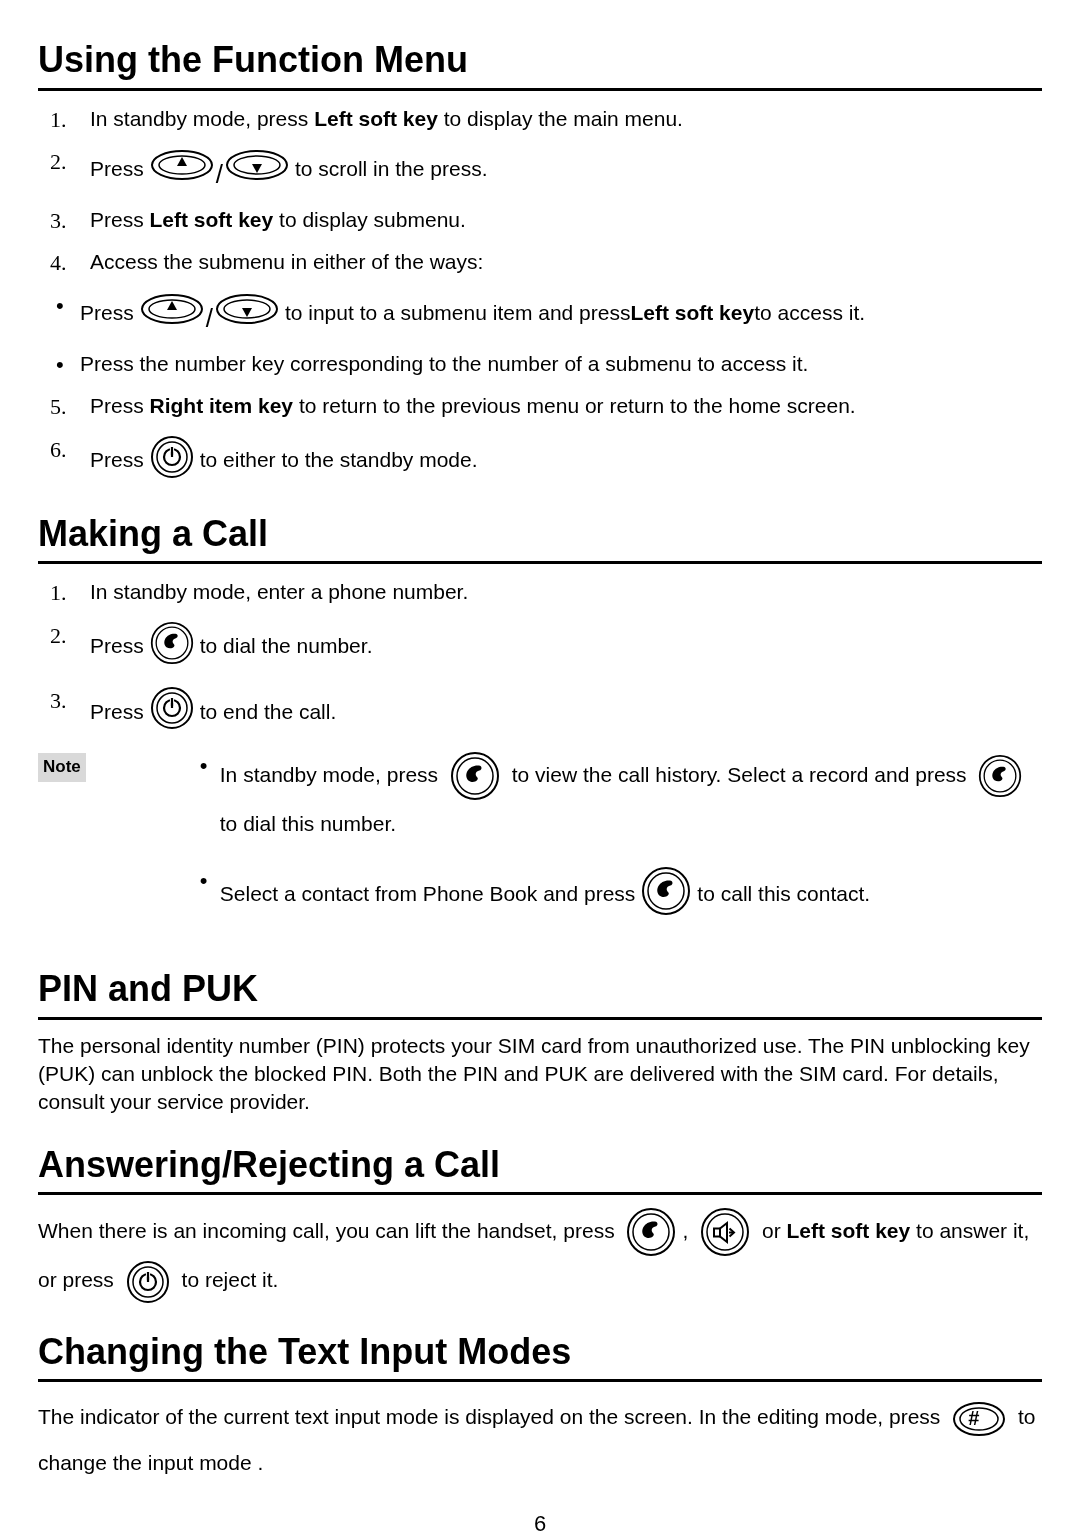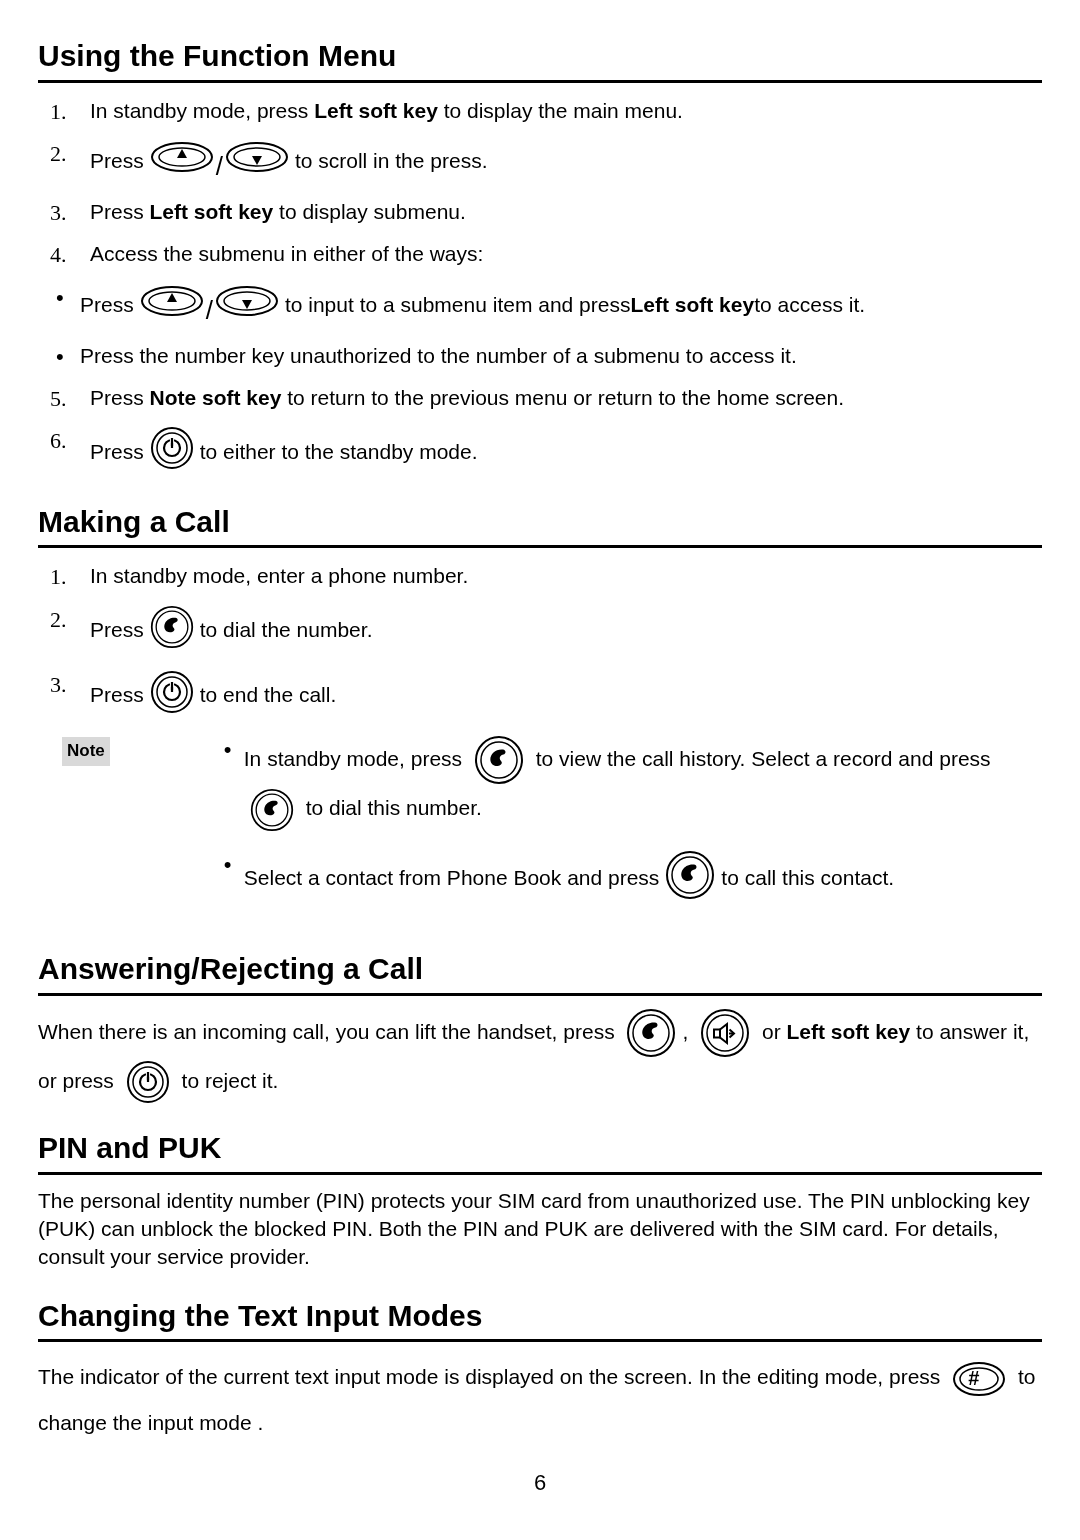--- a/index.html
+++ b/index.html
@@ -5,40 +5,40 @@
   html,body{margin:0;padding:0;background:#fff;}
   body{
     width:1080px;
     font-family:Arial,Helvetica,sans-serif;
     color:#000;
     font-size:21px;
     line-height:1.35;
   }
   .page{padding:36px 38px 20px 38px;}
   h2{
-    font-size:30px;
+    font-size:36px;
     font-weight:bold;
     margin:0 0 4px 0;
     padding-bottom:3px;
     border-bottom:3px solid #000;
   }
   .section{margin-top:24px;}
   .section:first-child{margin-top:0;}
   ol.num{margin:14px 0 0 0;padding:0 0 0 52px;list-style:none;}
   ol.num>li{margin:0 0 14px 0;position:relative;padding-left:0;}
   ol.num>li .n{position:absolute;left:-40px;top:0;font-family:"Times New Roman",serif;font-size:22px;}
   ul.bul{margin:0 0 0 0;padding:0 0 0 42px;list-style:none;}
   ul.bul>li{position:relative;margin:0 0 14px 0;}
   ul.bul>li::before{content:"•";position:absolute;left:-24px;top:0;font-size:22px;}
   b{font-weight:bold;}
   .line{display:flex;align-items:center;flex-wrap:wrap;gap:0;}
   .line>span{display:inline;}
   .iconwrap{display:inline-flex;align-items:center;vertical-align:middle;margin:0 6px;}
   .divider-note{display:flex;margin-top:10px;}
-  .note-badge{background:#d9d9d9;font-size:17px;font-weight:bold;padding:3px 5px;height:fit-content;margin-top:2px;margin-left:24px;}
+  .note-badge{background:#d9d9d9;font-size:17px;font-weight:bold;padding:3px 5px;height:fit-content;margin-top:2px;}
   .note-body{flex:1;padding-left:110px;}
   .note-body ul.bul{padding-left:24px;}
   .note-body ul.bul>li::before{left:-20px;}
   .note-body ul.bul>li{margin-bottom:18px;}
   p.para{margin:12px 0 0 0;}
   .flowtext{display:inline;}
   .flowtext .iconwrap{vertical-align:middle;}
   .pagenum{text-align:center;font-size:22px;margin-top:22px;}
   
   svg.eye{width:64px;height:36px;}
@@ -159,28 +159,28 @@
               </svg><span class="slash">/</span><svg class="eye" viewBox="0 0 64 36">
                 <use href="#eye-down"></use>
               </svg>
           </span>
           <span> to input to a submenu item and press </span>
             <b>Left soft key</b>
             <span> to access it.</span>
         </span>
       </li>
       <li>
-        <span>Press the number key unauthorized to the number of a submenu to access it.</span>
+        <span>Press the number key corresponding to the number of a submenu to access it.</span>
       </li>
     </ul>
 
     <ol class="num" style="margin-top:0;">
       <li>
         <span class="n">5.</span>
-        <span>Press </span><b>Note soft key</b><span> to return to the previous menu or return to the home screen.</span>
+        <span>Press </span><b>Right item key</b><span> to return to the previous menu or return to the home screen.</span>
       </li>
       <li>
         <span class="n">6.</span>
         <span class="line">
           <span>Press </span>
           <span class="iconwrap"><svg class="round" viewBox="0 0 44 44">
                 <use href="#round-power"></use>
               </svg></span>
           <span> to either to the standby mode.</span>
         </span>
@@ -246,20 +246,25 @@
                   </svg></span>
               <span> to call this contact.</span>
             </span>
           </li>
         </ul>
       </div>
     </div>
   </div>
 
   <div class="section">
+    <h2>PIN and PUK</h2>
+    <p class="para">The personal identity number (PIN) protects your SIM card from unauthorized use. The PIN unblocking key (PUK) can unblock the blocked PIN. Both the PIN and PUK are delivered with the SIM card. For details, consult your service provider.</p>
+  </div>
+
+  <div class="section">
     <h2>Answering/Rejecting a Call</h2>
     <p class="para flow">
       <span>When there is an incoming call, you can lift the handset, press</span>
       <span class="iconwrap">
           <svg class="roundbig" viewBox="0 0 50 50">
             <use href="#round-call-clean"></use>
           </svg>
         </span><span>, </span>
       <span class="iconwrap">
           <svg class="roundbig" viewBox="0 0 50 50">
@@ -270,25 +275,20 @@
       <span class="iconwrap">
           <svg class="round" viewBox="0 0 44 44">
             <use href="#round-power"></use>
           </svg>
         </span>
       <span> to reject it.</span>
     </p>
   </div>
 
   <div class="section">
-    <h2>PIN and PUK</h2>
-    <p class="para">The personal identity number (PIN) protects your SIM card from unauthorized use. The PIN unblocking key (PUK) can unblock the blocked PIN. Both the PIN and PUK are delivered with the SIM card. For details, consult your service provider.</p>
-  </div>
-
-  <div class="section">
     <h2>Changing the Text Input Modes</h2>
     <p class="para flow">
       <span>The indicator of the current text input mode is displayed on the screen. In the editing mode, press </span>
       <span class="iconwrap">
           <svg class="hash" viewBox="0 0 54 38">
             <use href="#hash-key"></use>
           </svg>
         </span>
       <span> to change the input mode .</span>
     </p>

